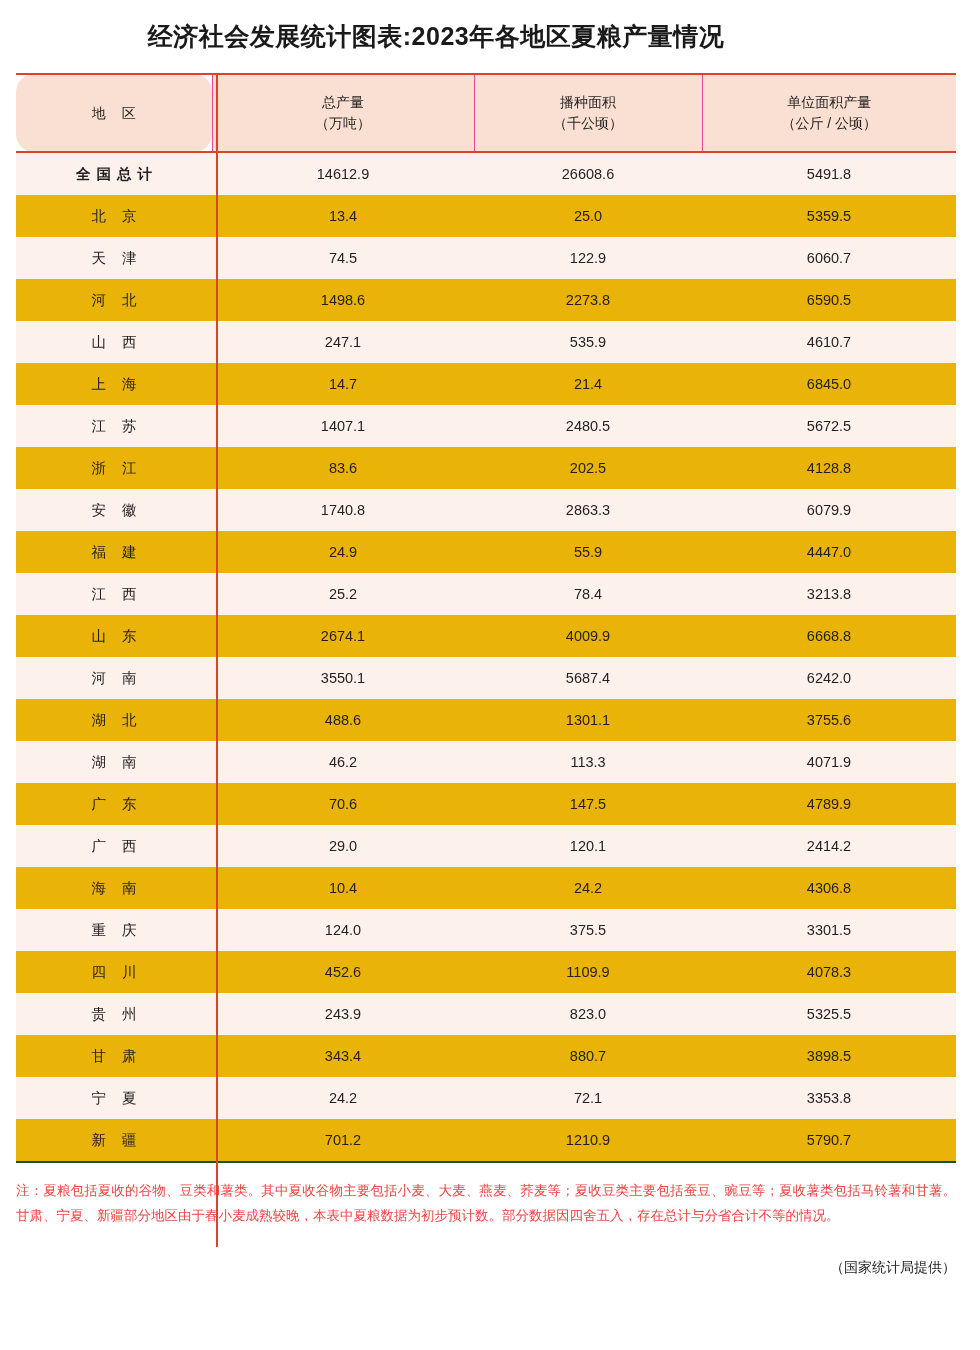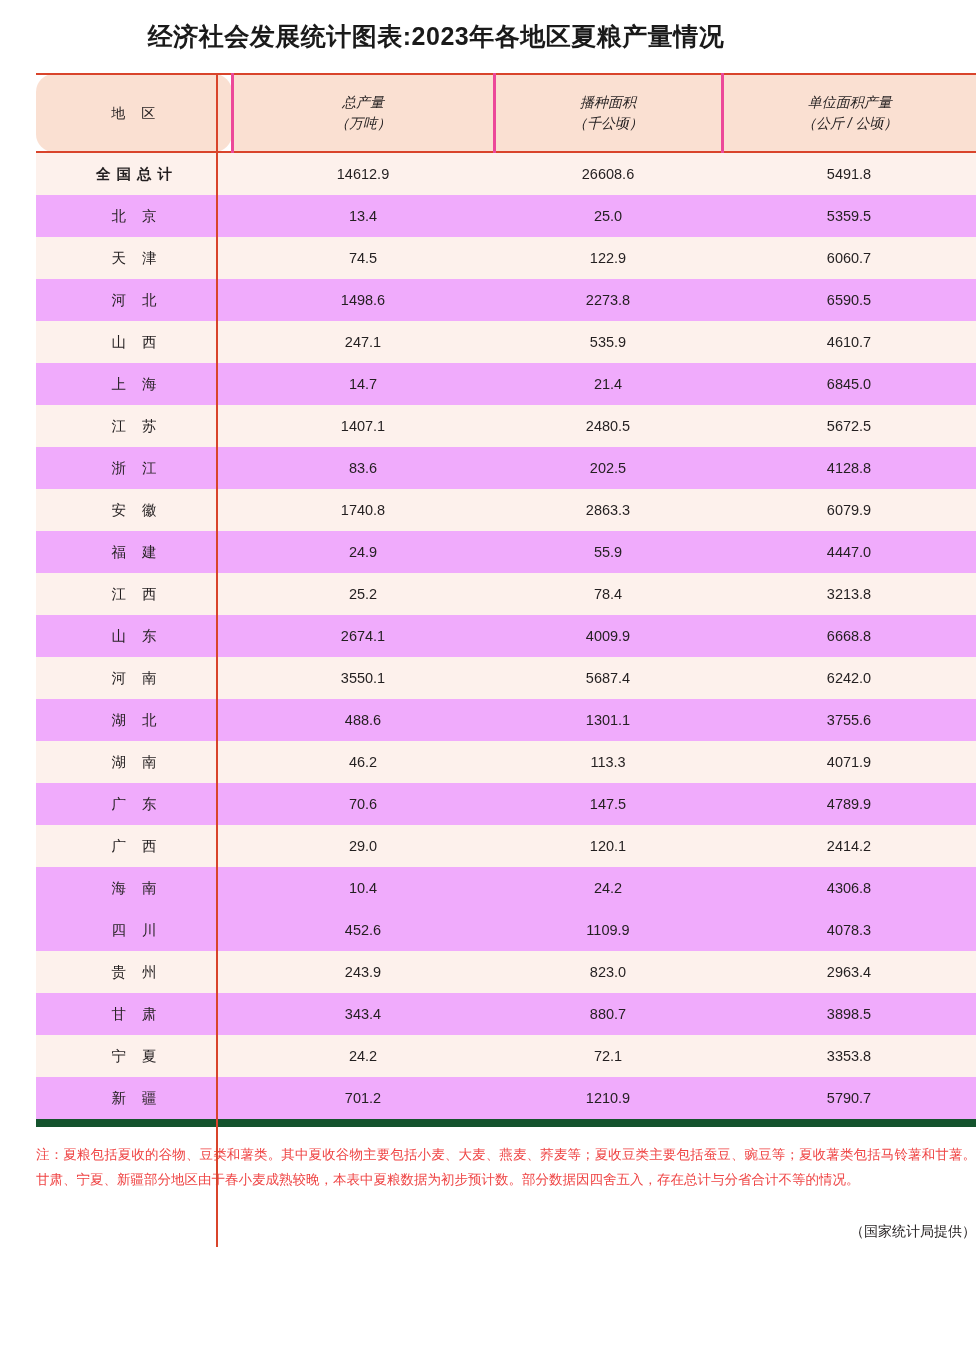--- a/index.html
+++ b/index.html
@@ -12,21 +12,21 @@
     background: #ffffff;
     font-family: "Liberation Sans", "DejaVu Sans", sans-serif;
     color: #231f20;
     overflow: hidden;
   }
   .page {
     position: relative;
     width: 872px;
     height: 1350px;
     box-sizing: border-box;
-    padding: 0 36px;
+    padding: 0 16px;
   }
   .title {
     text-align: center;
     font-size: 25px;
     font-weight: bold;
     letter-spacing: 0.5px;
     padding-top: 20px;
     padding-bottom: 20px;
     color: #1a1a1a;
   }
@@ -55,40 +55,39 @@
     border-bottom: 2px solid #d9442b;
   }
   table.stat thead th .hd-l1 { display: block; }
   table.stat thead th .hd-l2 { display: block; }
   table.stat thead th.region-head {
     letter-spacing: 6px;
     text-indent: 6px;
     border-radius: 18px;
   }
   table.stat thead th.sep {
-    border-left: 3px solid #ec4899;
-    font-style: italic;
+    border-left: 1px solid #ec4899;
   }
 
   table.stat tbody td {
     height: 40px;
     font-size: 14.5px;
     text-align: center;
     vertical-align: middle;
     color: #231f20;
   }
   table.stat tbody tr.odd td { background: #fdf1ec; }
-  table.stat tbody tr.even td { background: #f0abfc; }
+  table.stat tbody tr.even td { background: #eab308; }
   table.stat tbody td.region {
     letter-spacing: 6px;
     text-indent: 6px;
   }
   table.stat tbody tr.total td.region { font-weight: bold; }
   table.stat tbody tr:last-child td {
-    border-bottom: 8px solid #14532d;
+    border-bottom: 2px solid #14532d;
   }
   .vline {
     position: absolute;
     left: 215px;
     top: 90px;
     width: 2px;
     background: #d9442b;
   }
   .note {
     margin-top: 16px;
@@ -242,31 +241,37 @@
             <td>29.0</td>
             <td>120.1</td>
             <td>2414.2</td>
           </tr>
           <tr class="even">
             <td class="region">海 南</td>
             <td>10.4</td>
             <td>24.2</td>
             <td>4306.8</td>
           </tr>
+          <tr class="odd">
+            <td class="region">重 庆</td>
+            <td>124.0</td>
+            <td>375.5</td>
+            <td>3301.5</td>
+          </tr>
           <tr class="even">
             <td class="region">四 川</td>
             <td>452.6</td>
             <td>1109.9</td>
             <td>4078.3</td>
           </tr>
           <tr class="odd">
             <td class="region">贵 州</td>
             <td>243.9</td>
             <td>823.0</td>
-            <td>2963.4</td>
+            <td>5325.5</td>
           </tr>
           <tr class="even">
             <td class="region">甘 肃</td>
             <td>343.4</td>
             <td>880.7</td>
             <td>3898.5</td>
           </tr>
           <tr class="odd">
             <td class="region">宁 夏</td>
             <td>24.2</td>

